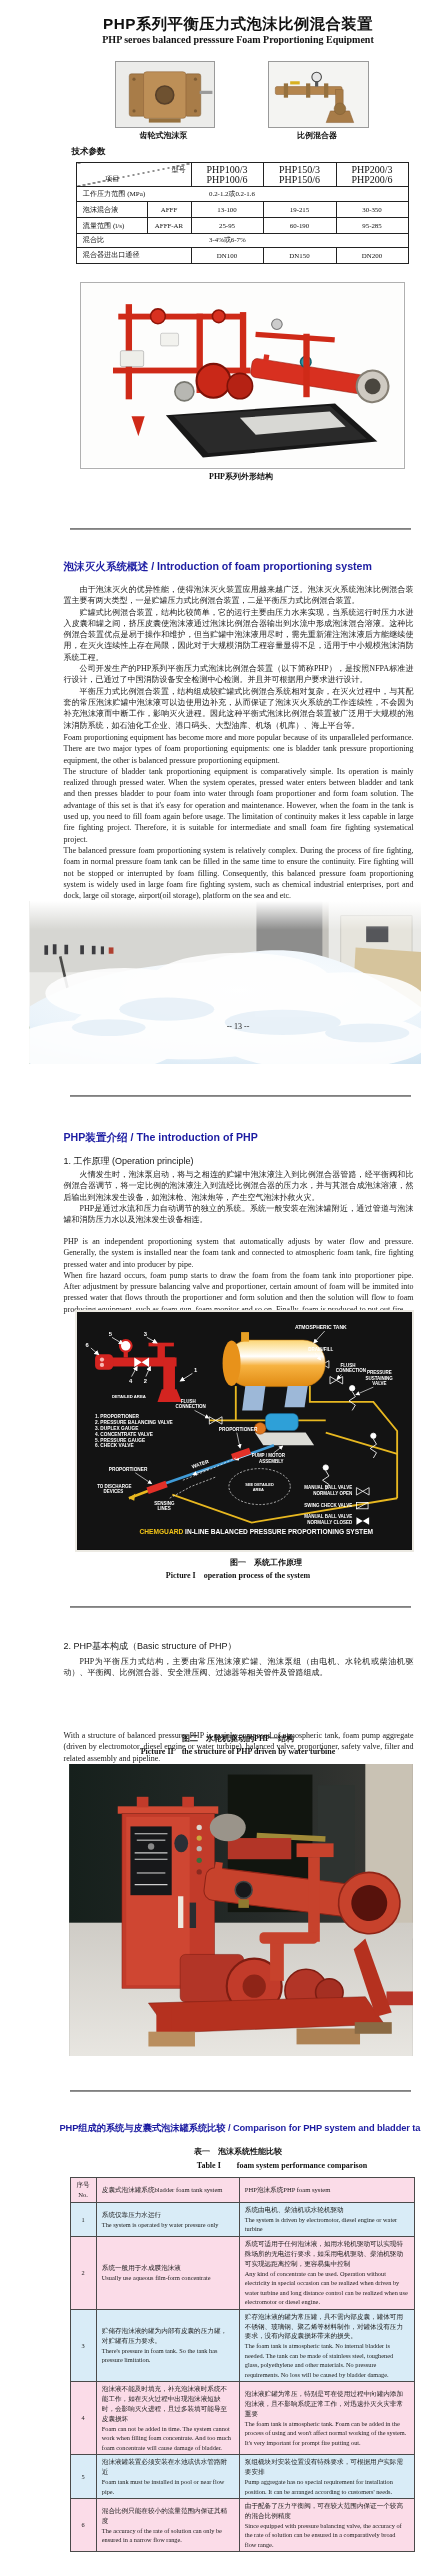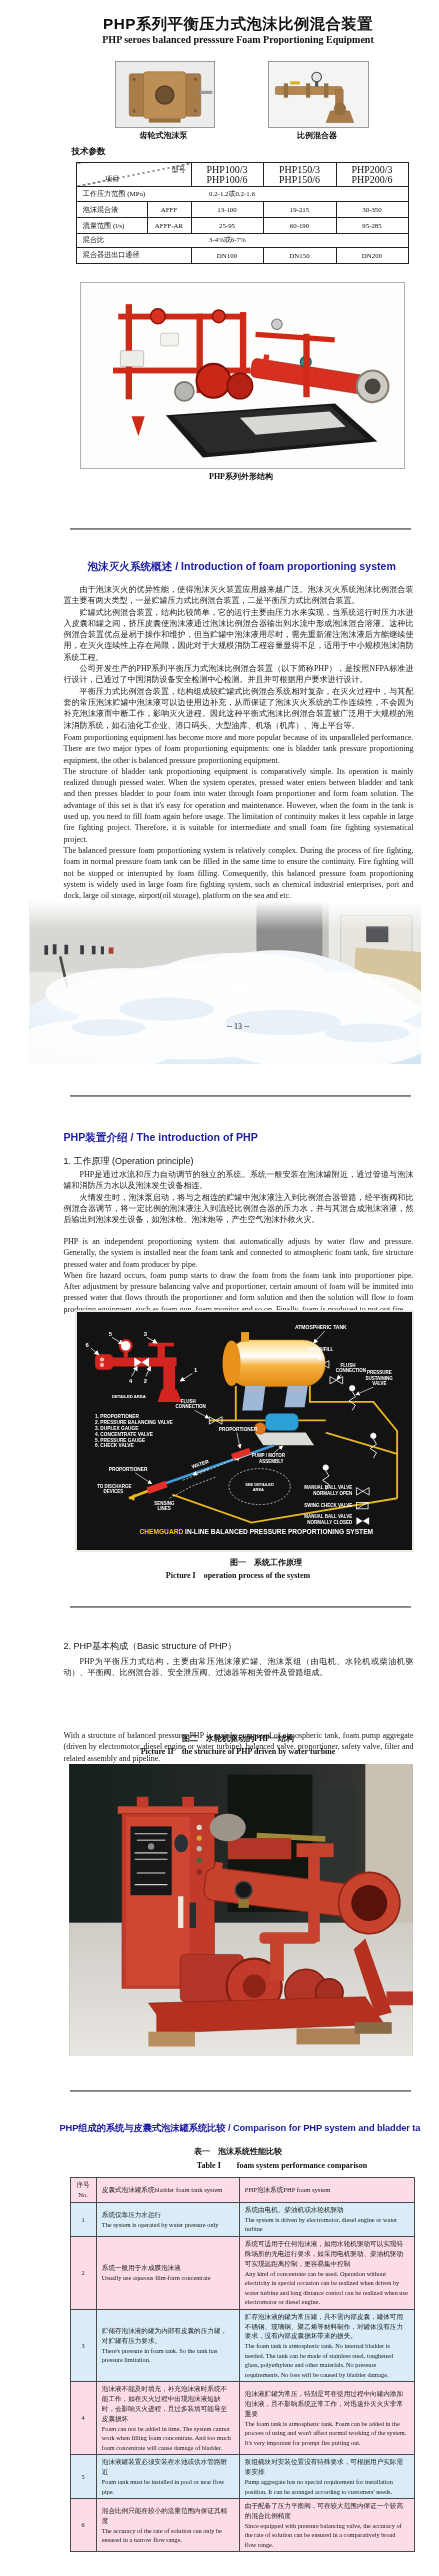--- a/index.html
+++ b/index.html
@@ -173,21 +173,21 @@
       <circle cx="370" cy="78" r="10" fill="#cccccc" stroke="#777" stroke-width="2"></circle>
       <rect x="420" y="96" width="12" height="120" fill="#cf2a18"></rect>
       <polygon points="95,252 120,252 108,290" fill="#cf2a18"></polygon>
       <rect x="150" y="95" width="34" height="24" rx="3" fill="#f2f2ee" stroke="#aaa"></rect>
     </svg>
   </div>
   <div class="abs fig-cap" style="left:61px; top:471px; width:323px;">PHP系列外形结构</div>
 
   <div class="abs divider" style="top:528px;"></div>
 
-  <div class="abs sec-title" style="top:560px;margin-left:24px;">泡沫灭火系统概述 / Introduction of foam proportioning system</div>
+  <div class="abs sec-title" style="top:560px;">泡沫灭火系统概述 / Introduction of foam proportioning system</div>
 
   <div class="abs para cn" style="top:584px;">
     <p>由于泡沫灭火的优异性能，使得泡沫灭火装置应用越来越广泛。泡沫灭火系统泡沫比例混合装置主要有两大类型，一是贮罐压力式比例混合装置，二是平衡压力式比例混合装置。</p>
     <p>贮罐式比例混合装置，结构比较简单，它的运行主要由压力水来实现，当系统运行时压力水进入皮囊和罐之间，挤压皮囊使泡沫液通过泡沫比例混合器输出到水流中形成泡沫混合溶液。这种比例混合装置优点是易于操作和维护，但当贮罐中泡沫液用尽时，需先重新灌注泡沫液后方能继续使用，在灭火连续性上存在局限，因此对于大规模消防工程容量显得不足，适用于中小规模泡沫消防系统工程。</p>
     <p>公司开发生产的PHP系列平衡压力式泡沫比例混合装置（以下简称PHP），是按照NFPA标准进行设计，已通过了中国消防设备安全检测中心检测。并且并可根据用户要求进行设计。</p>
     <p>平衡压力式比例混合装置，结构组成较贮罐式比例混合系统相对复杂，在灭火过程中，与其配套的常压泡沫贮罐中泡沫液可以边使用边补充，从而保证了泡沫灭火系统的工作连续性，不会因为补充泡沫液而中断工作，影响灭火进程。因此这种平衡式泡沫比例混合装置被广泛用于大规模的泡沫消防系统，如石油化工企业、港口码头、大型油库、机场（机库）、海上平台等。</p>
   </div>
 
   <div class="abs para" style="top:732px;">
     <p>Foam proportioning equipment has become more and more popular because of its unparalleled performance. There are two major types of foam proportioning equipments: one is bladder tank pressure proportioning equipment, the other is balanced pressure proportioning equipment.</p>
@@ -246,25 +246,25 @@
     </svg>
   </div>
   <div class="abs pageno">-- 13 --</div>
 
   <div class="abs divider" style="top:1095px;"></div>
 
   <div class="abs sec-title" style="top:1131px;">PHP装置介绍 / The introduction of PHP</div>
   <div class="abs sub-title" style="top:1155px;">1.  工作原理 (Operation principle)</div>
 
   <div class="abs para cn" style="top:1169px;">
+    <p>火情发生时，泡沫泵启动，将与之相连的贮罐中泡沫液注入到比例混合器管路，经平衡阀和比例混合器调节，将一定比例的泡沫液注入到流经比例混合器的压力水，并与其混合成泡沫溶液，然后输出到泡沫发生设备，如泡沫枪、泡沫炮等，产生空气泡沫扑救火灾。</p>
     <p>PHP是通过水流和压力自动调节的独立的系统。系统一般安装在泡沫罐附近，通过管道与泡沫罐和消防压力水以及泡沫发生设备相连。</p>
-    <p>火情发生时，泡沫泵启动，将与之相连的贮罐中泡沫液注入到比例混合器管路，经平衡阀和比例混合器调节，将一定比例的泡沫液注入到流经比例混合器的压力水，并与其混合成泡沫溶液，然后输出到泡沫发生设备，如泡沫枪、泡沫炮等，产生空气泡沫扑救火灾。</p>
   </div>
   <div class="abs para" style="top:1236px;">
-    <p>PHP is an independent proportioning system that automatically adjusts by water flow and pressure. Generally, the system is installed near the foam tank and connected to atmospheric foam tank, fire structure pressed water and foam producer by pipe.</p>
+    <p>PHP is an independent proportioning system that automatically adjusts by water flow and pressure. Generally, the system is installed near the foam tank and connected to atmospheric foam tank, fire fighting pressed water and into producer by pipe.</p>
     <p>When fire hazard occurs, foam pump starts to draw the foam from the foam tank into proportioner pipe. After adjustment by pressure balancing valve and proportioner, certain amount of foam will be immited into pressed water that flows throuth the proportioner and form solution and then the solution will flow to foam producing equipment, such as foam gun, foam monitor and so on. Finally, foam is produced to put out fire.</p>
   </div>
 
   <div class="abs" style="left:56px; top:1310px; width:339px; height:242px; border:2.6px solid #eceae3; box-sizing:border-box; background:#111;">
     <svg width="334" height="237" viewBox="0 0 631 448">
       <defs>
         <marker id="aw" markerWidth="7" markerHeight="7" refX="5" refY="3.5" orient="auto">
           <polygon points="0,0 7,3.5 0,7" fill="#ffffff"></polygon>
         </marker>
         <linearGradient id="tankG" x1="0" y1="0" x2="0" y2="1">

